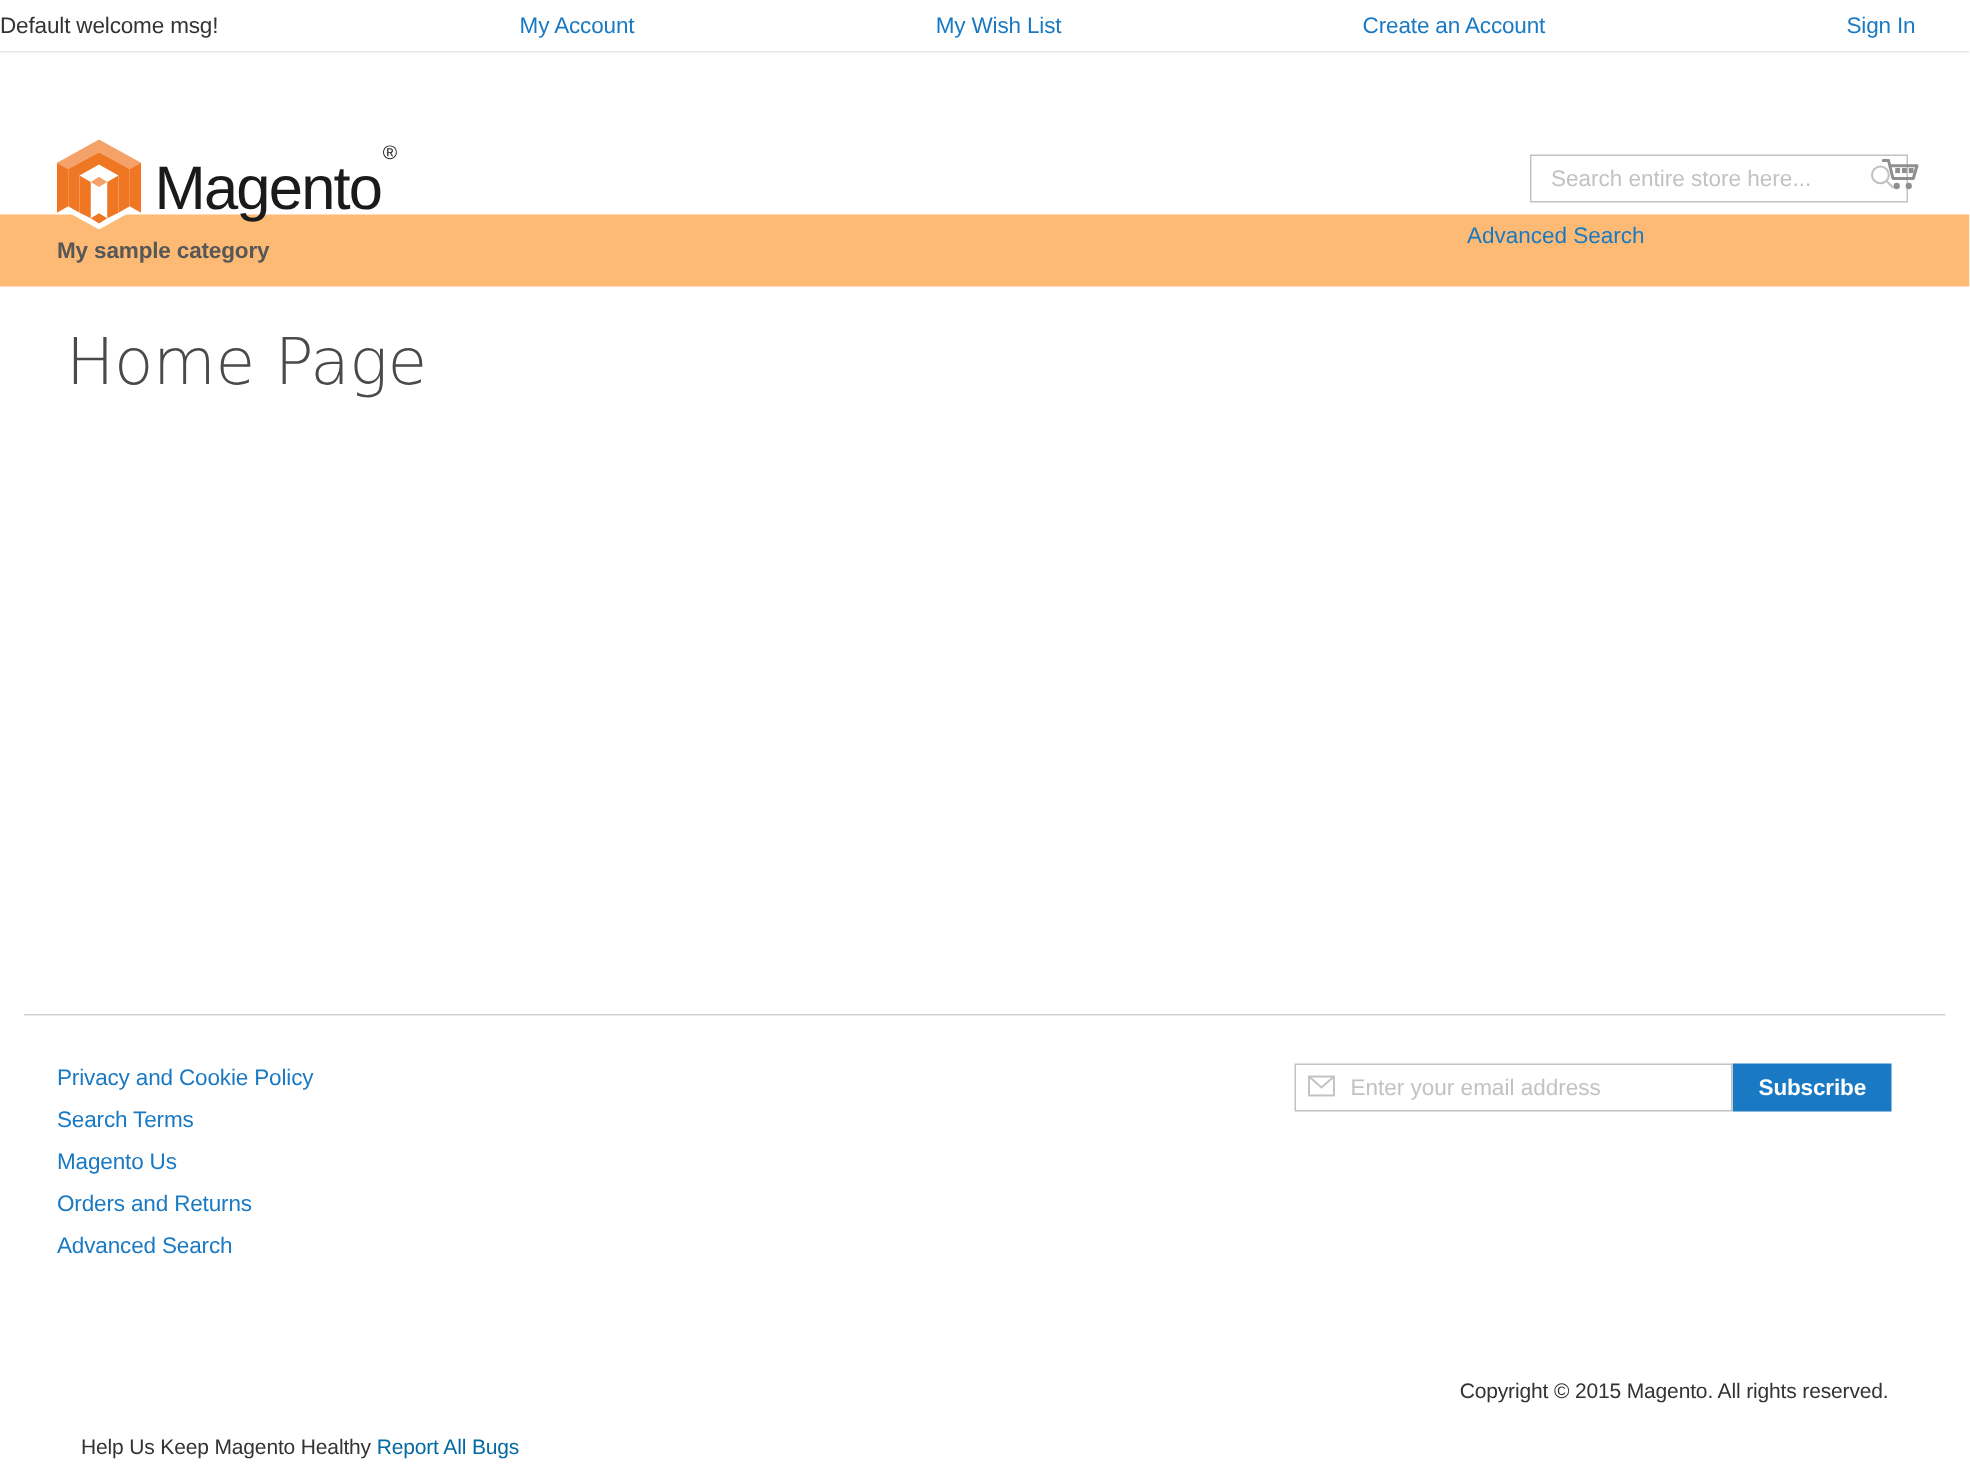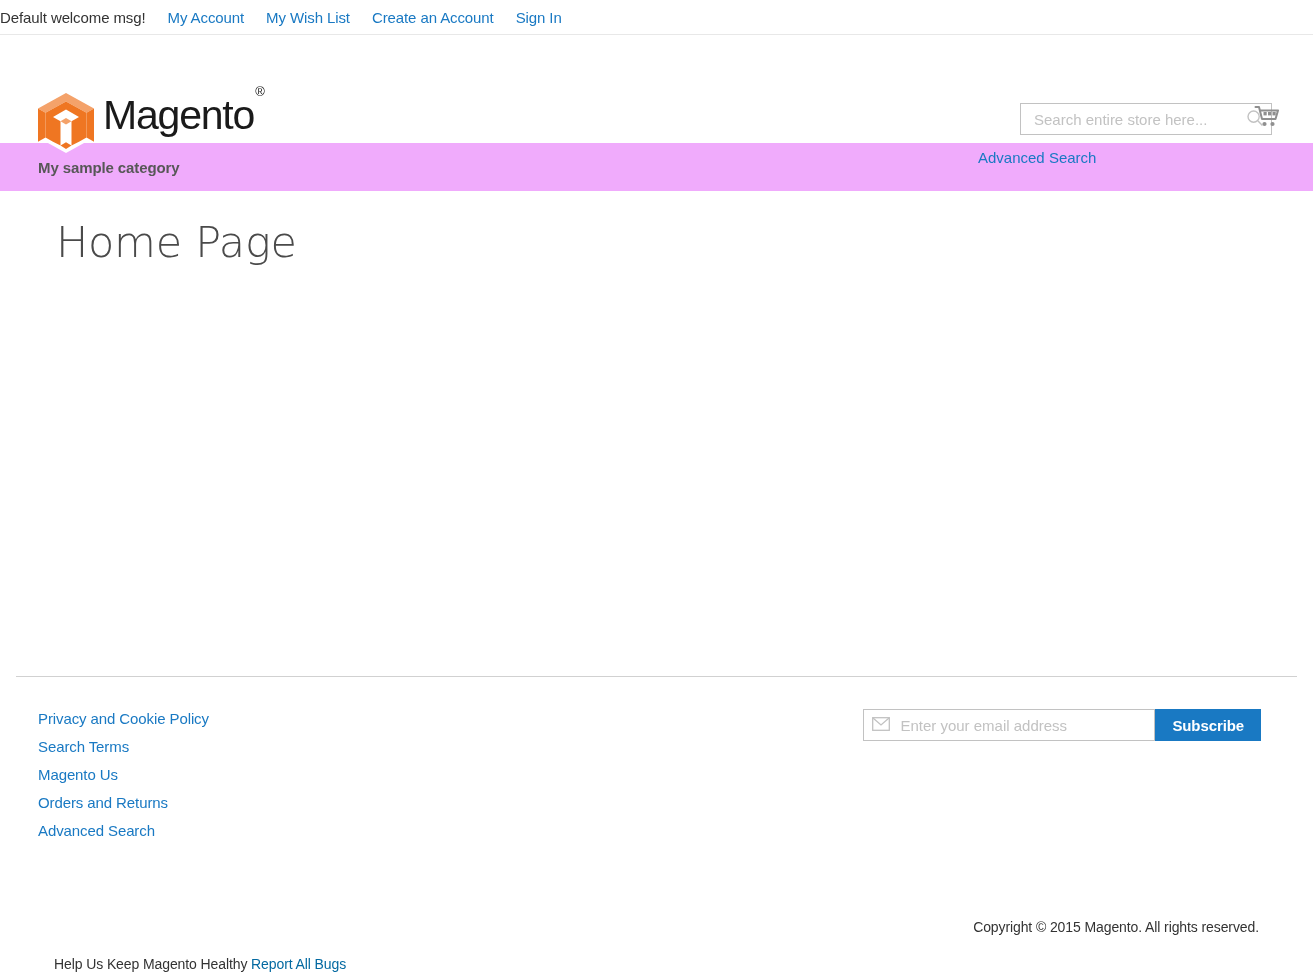--- a/index.html
+++ b/index.html
@@ -17,21 +17,21 @@
   .panel-wrapper {
     width: 100%;
     height: 35px;
     border-bottom: 1px solid #e8e8e8;
     background: #ffffff;
   }
   .panel-header {
     height: 34px;
     display: flex;
     align-items: center;
-    justify-content: flex-start;
+    justify-content: space-between;
     padding-right: 36px;
     gap: 22px;
   }
   .greet {
     font-size: 15px;
     color: #333333;
     letter-spacing: -0.1px;
   }
   .panel-link {
     font-size: 15px;
@@ -43,20 +43,21 @@
   .header-main {
     position: relative;
     height: 108px;
     padding: 0 36px;
   }
   .logo {
     position: absolute;
     left: 38px;
     top: 58px;
     display: flex;
+    align-items: center;
     gap: 9px;
   }
   .logo-mark { width: 56px; height: 60px; display: block; }
   .logo-text {
     font-size: 41px;
     color: #1a1a1a;
     letter-spacing: -1.2px;
     line-height: 1;
     font-weight: 400;
     position: relative;
@@ -114,36 +115,36 @@
     right: 26px;
     top: 66px;
     width: 40px; height: 36px;
     display: flex; align-items: center; justify-content: center;
     cursor: pointer;
   }
 
   
   .nav-sections {
     width: 100%;
-    background: #f0abfc;
+    background: #fdba74;
     height: 48px;
     display: flex;
     align-items: center;
   }
   .nav-item {
     padding-left: 38px;
     font-size: 15px;
     font-weight: bold;
     color: #575757;
     letter-spacing: -0.1px;
   }
 
   
   .page-main {
-    padding: 0 56px;
+    padding: 0 44px;
     min-height: 470px;
   }
   .page-title {
     font-size: 43px;
     font-weight: 300;
     color: #4a4a4a;
     margin: 0;
     padding-top: 28px;
     letter-spacing: -0.3px;
     line-height: 1.1;

